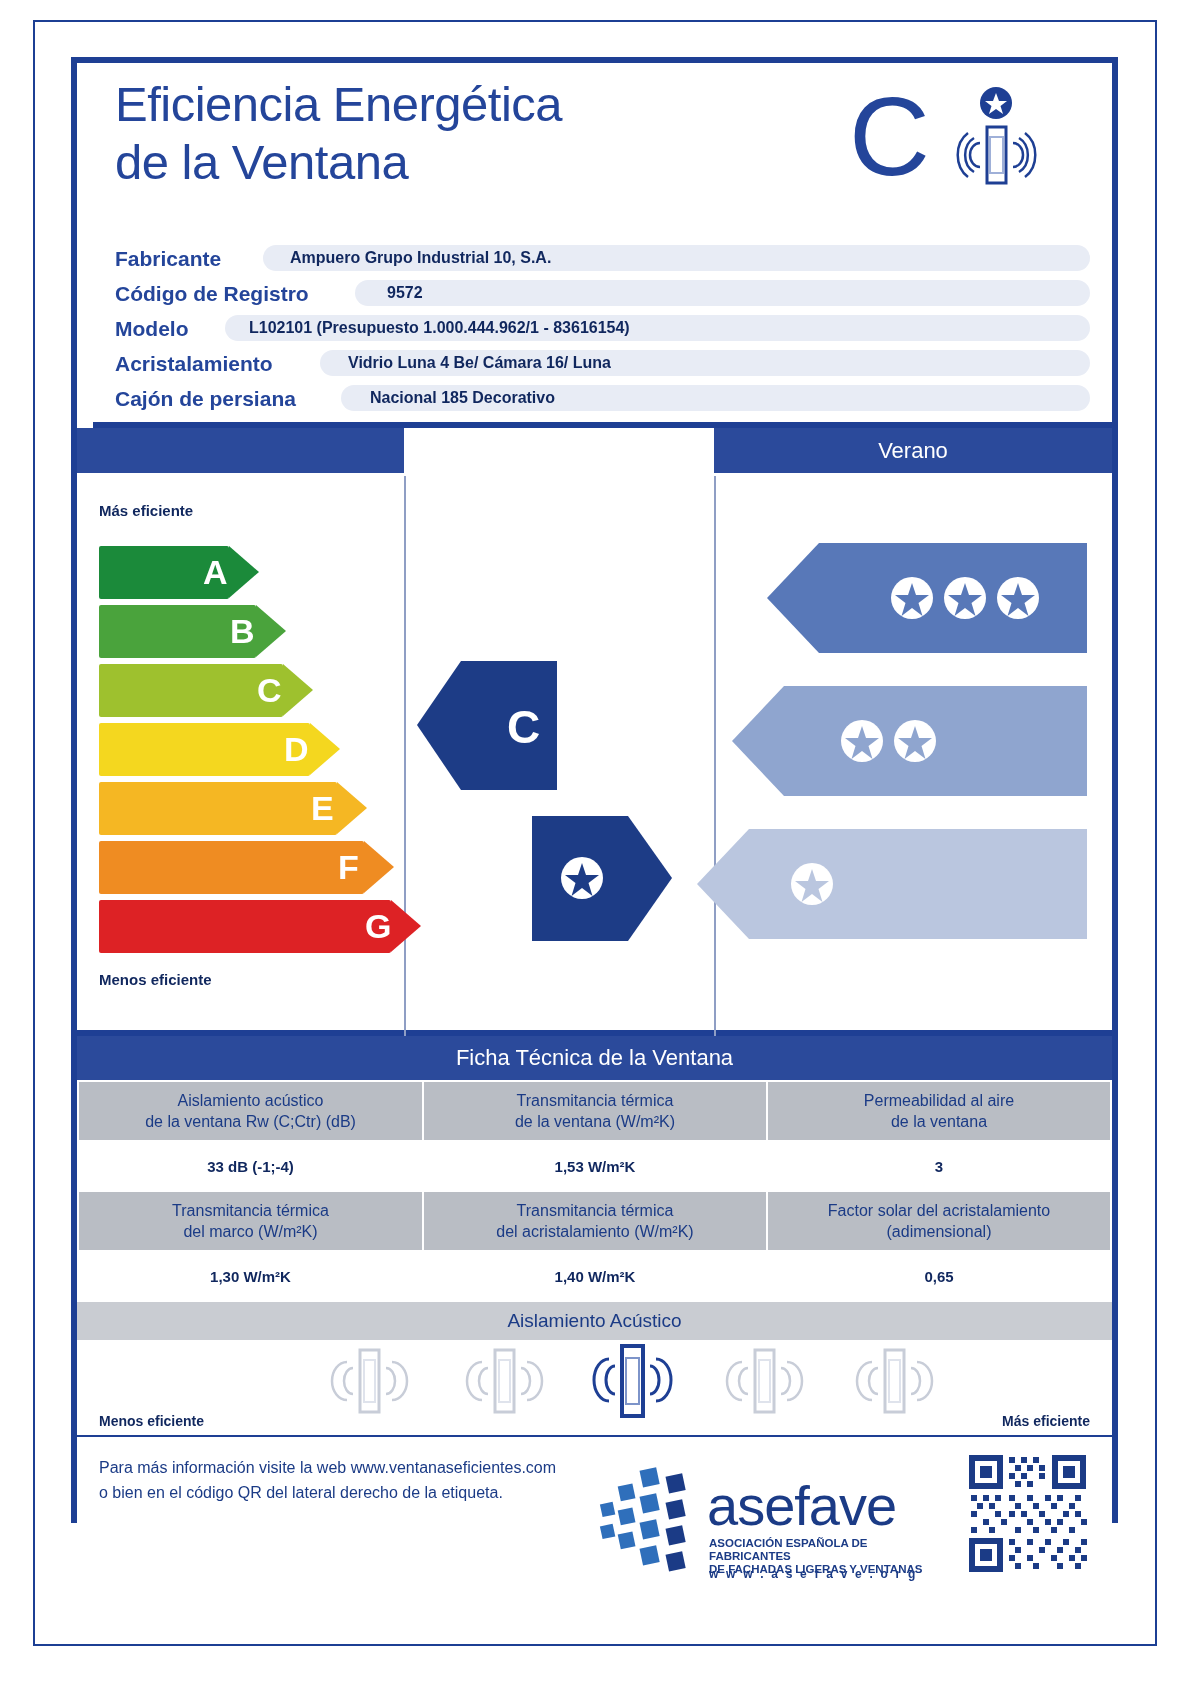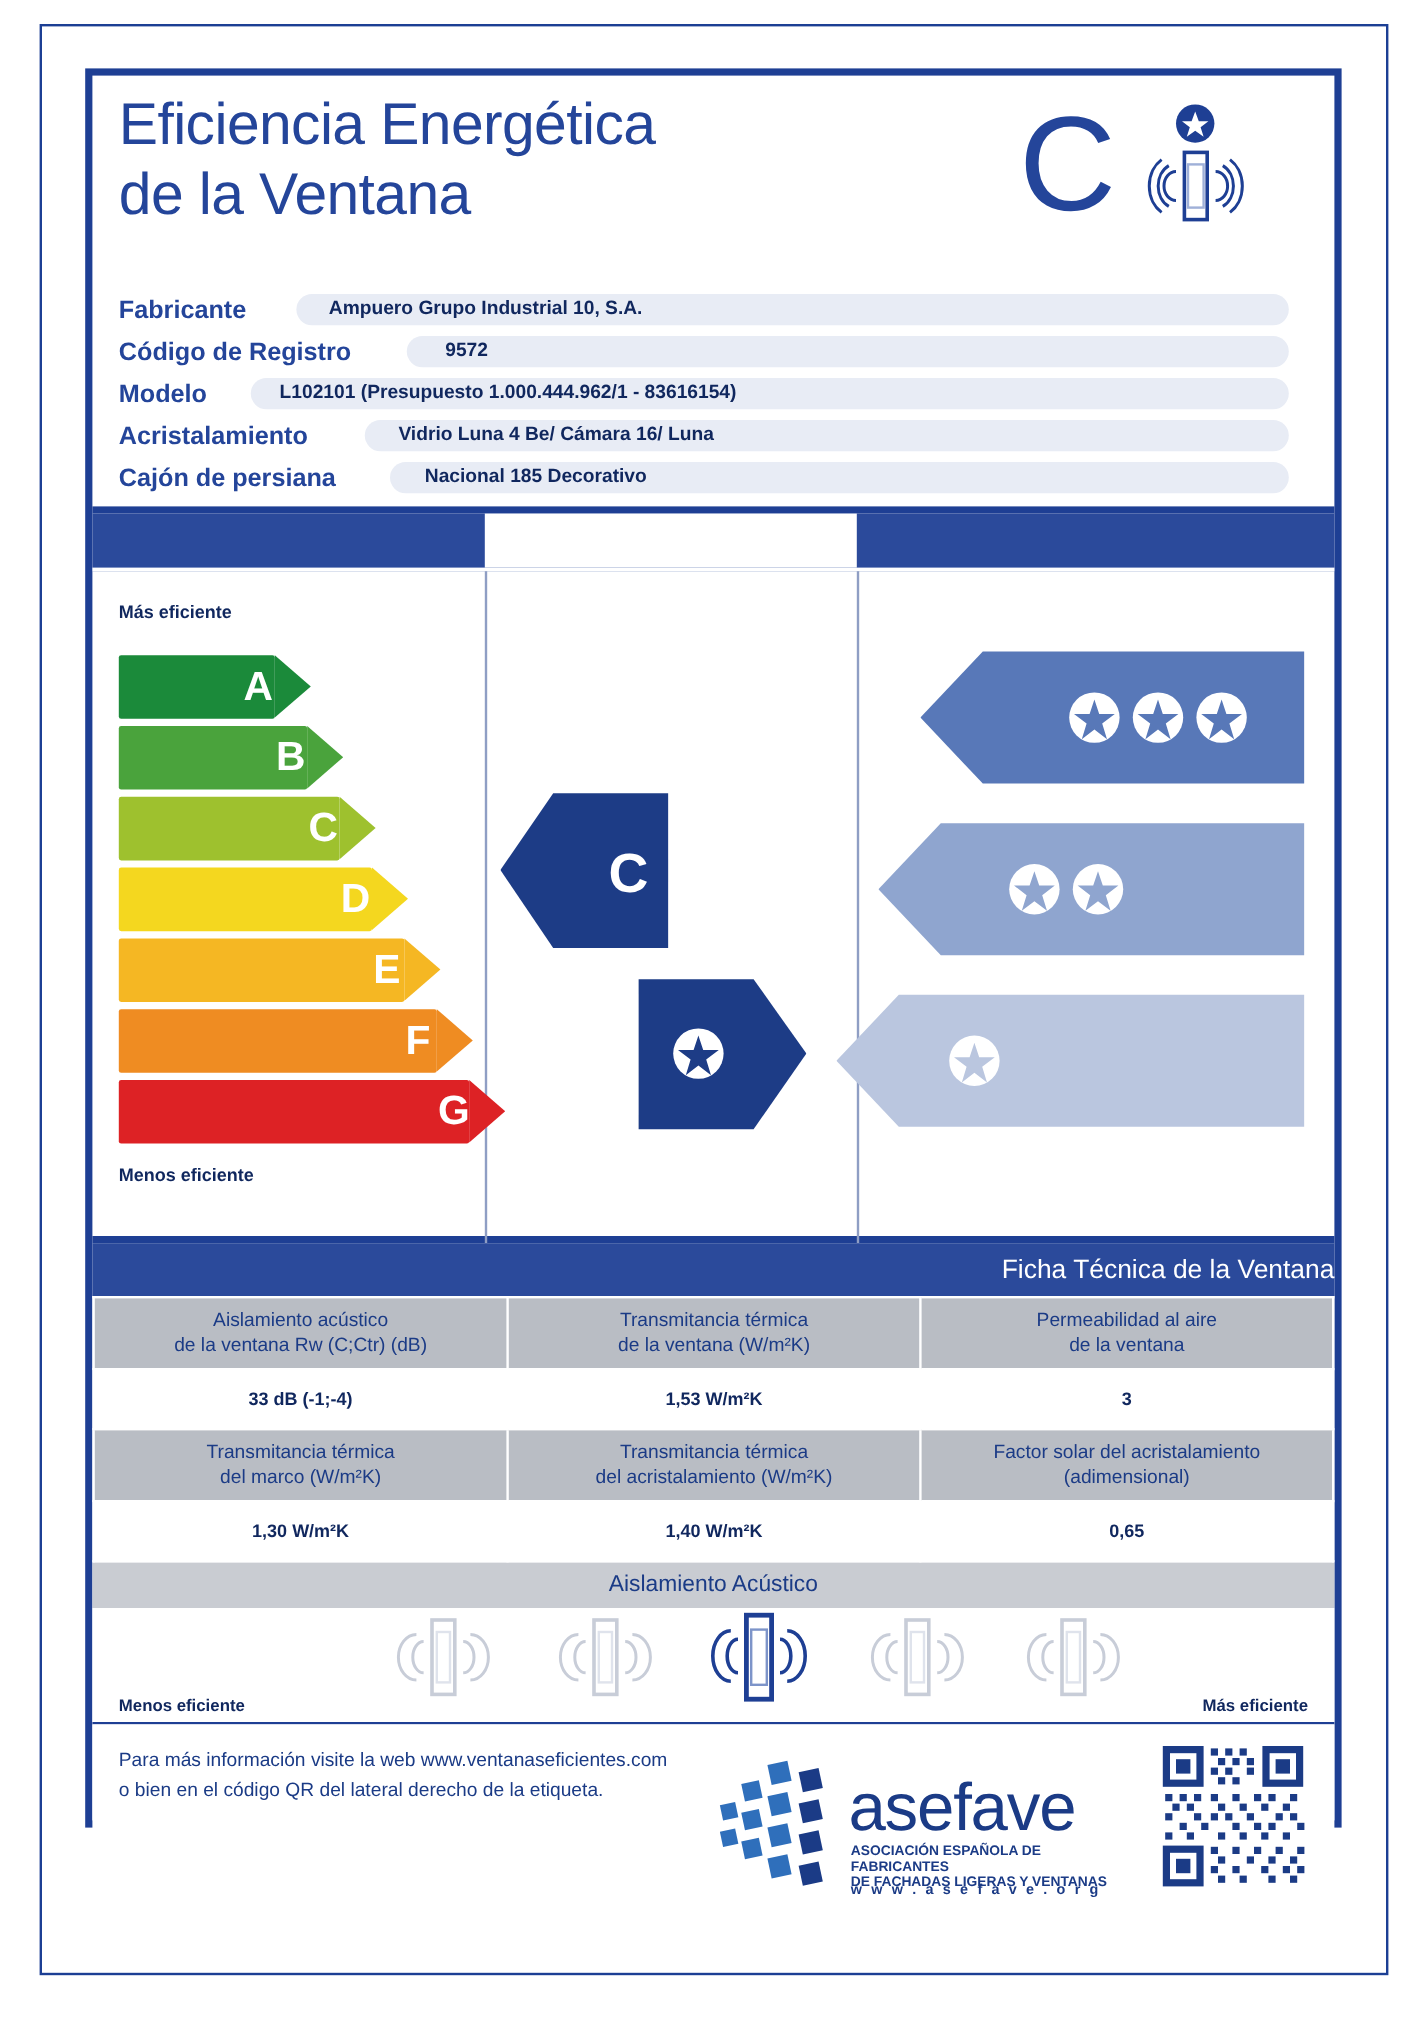--- a/index.html
+++ b/index.html
@@ -39,20 +39,21 @@
     border: 6px solid #1e3f94;
     box-sizing: border-box;
     background: #fff;
   }
   
   .header {
     position: relative;
     height: 365px;
     border-bottom: 6px solid #1e3f94;
     box-sizing: border-box;
+    margin-left: 16px;
   }
   .title {
     position: absolute;
     left: 22px; top: 12px;
     font-size: 49px;
     line-height: 58px;
     font-weight: 400;
     color: #24459a;
     letter-spacing: -0.5px;
     width: 700px;
@@ -167,21 +168,21 @@
     font-weight: 700;
     color: #fff;
   }
   
   .ficha-title {
     position: relative;
     height: 44px;
     line-height: 44px;
     background: #2b4a9b;
     color: #fff;
-    text-align: right;
+    text-align: center;
     font-size: 22px;
   }
   .tech-table {
     position: relative;
     width: 100%;
     border-collapse: collapse;
   }
   .tech-table td {
     border: 2px solid #fff;
     text-align: center;
@@ -326,20 +327,21 @@
         <div class="field-row">
           <div class="field-label">Cajón de persiana</div>
           <div class="field-pill" style="left:226px; right:0;"></div>
           <div class="field-value" style="left:255px;">Nacional 185 Decorativo</div>
         </div>
       </div>
     </div>
 
     <div class="season-bar">
       <div class="cell mid"></div>
+      <div class="cell right">Verano</div>
     </div>
 
     <div class="scales">
       <div class="col-sep" style="left:327px;"></div>
       <div class="col-sep" style="left:637px;"></div>
 
       <div class="more-eff" style="left:22px; top:26px;">Más eficiente</div>
       <div class="less-eff" style="left:22px; top:495px;">Menos eficiente</div>
 
       <div class="arrow" style="left:22px; top:70px;">

